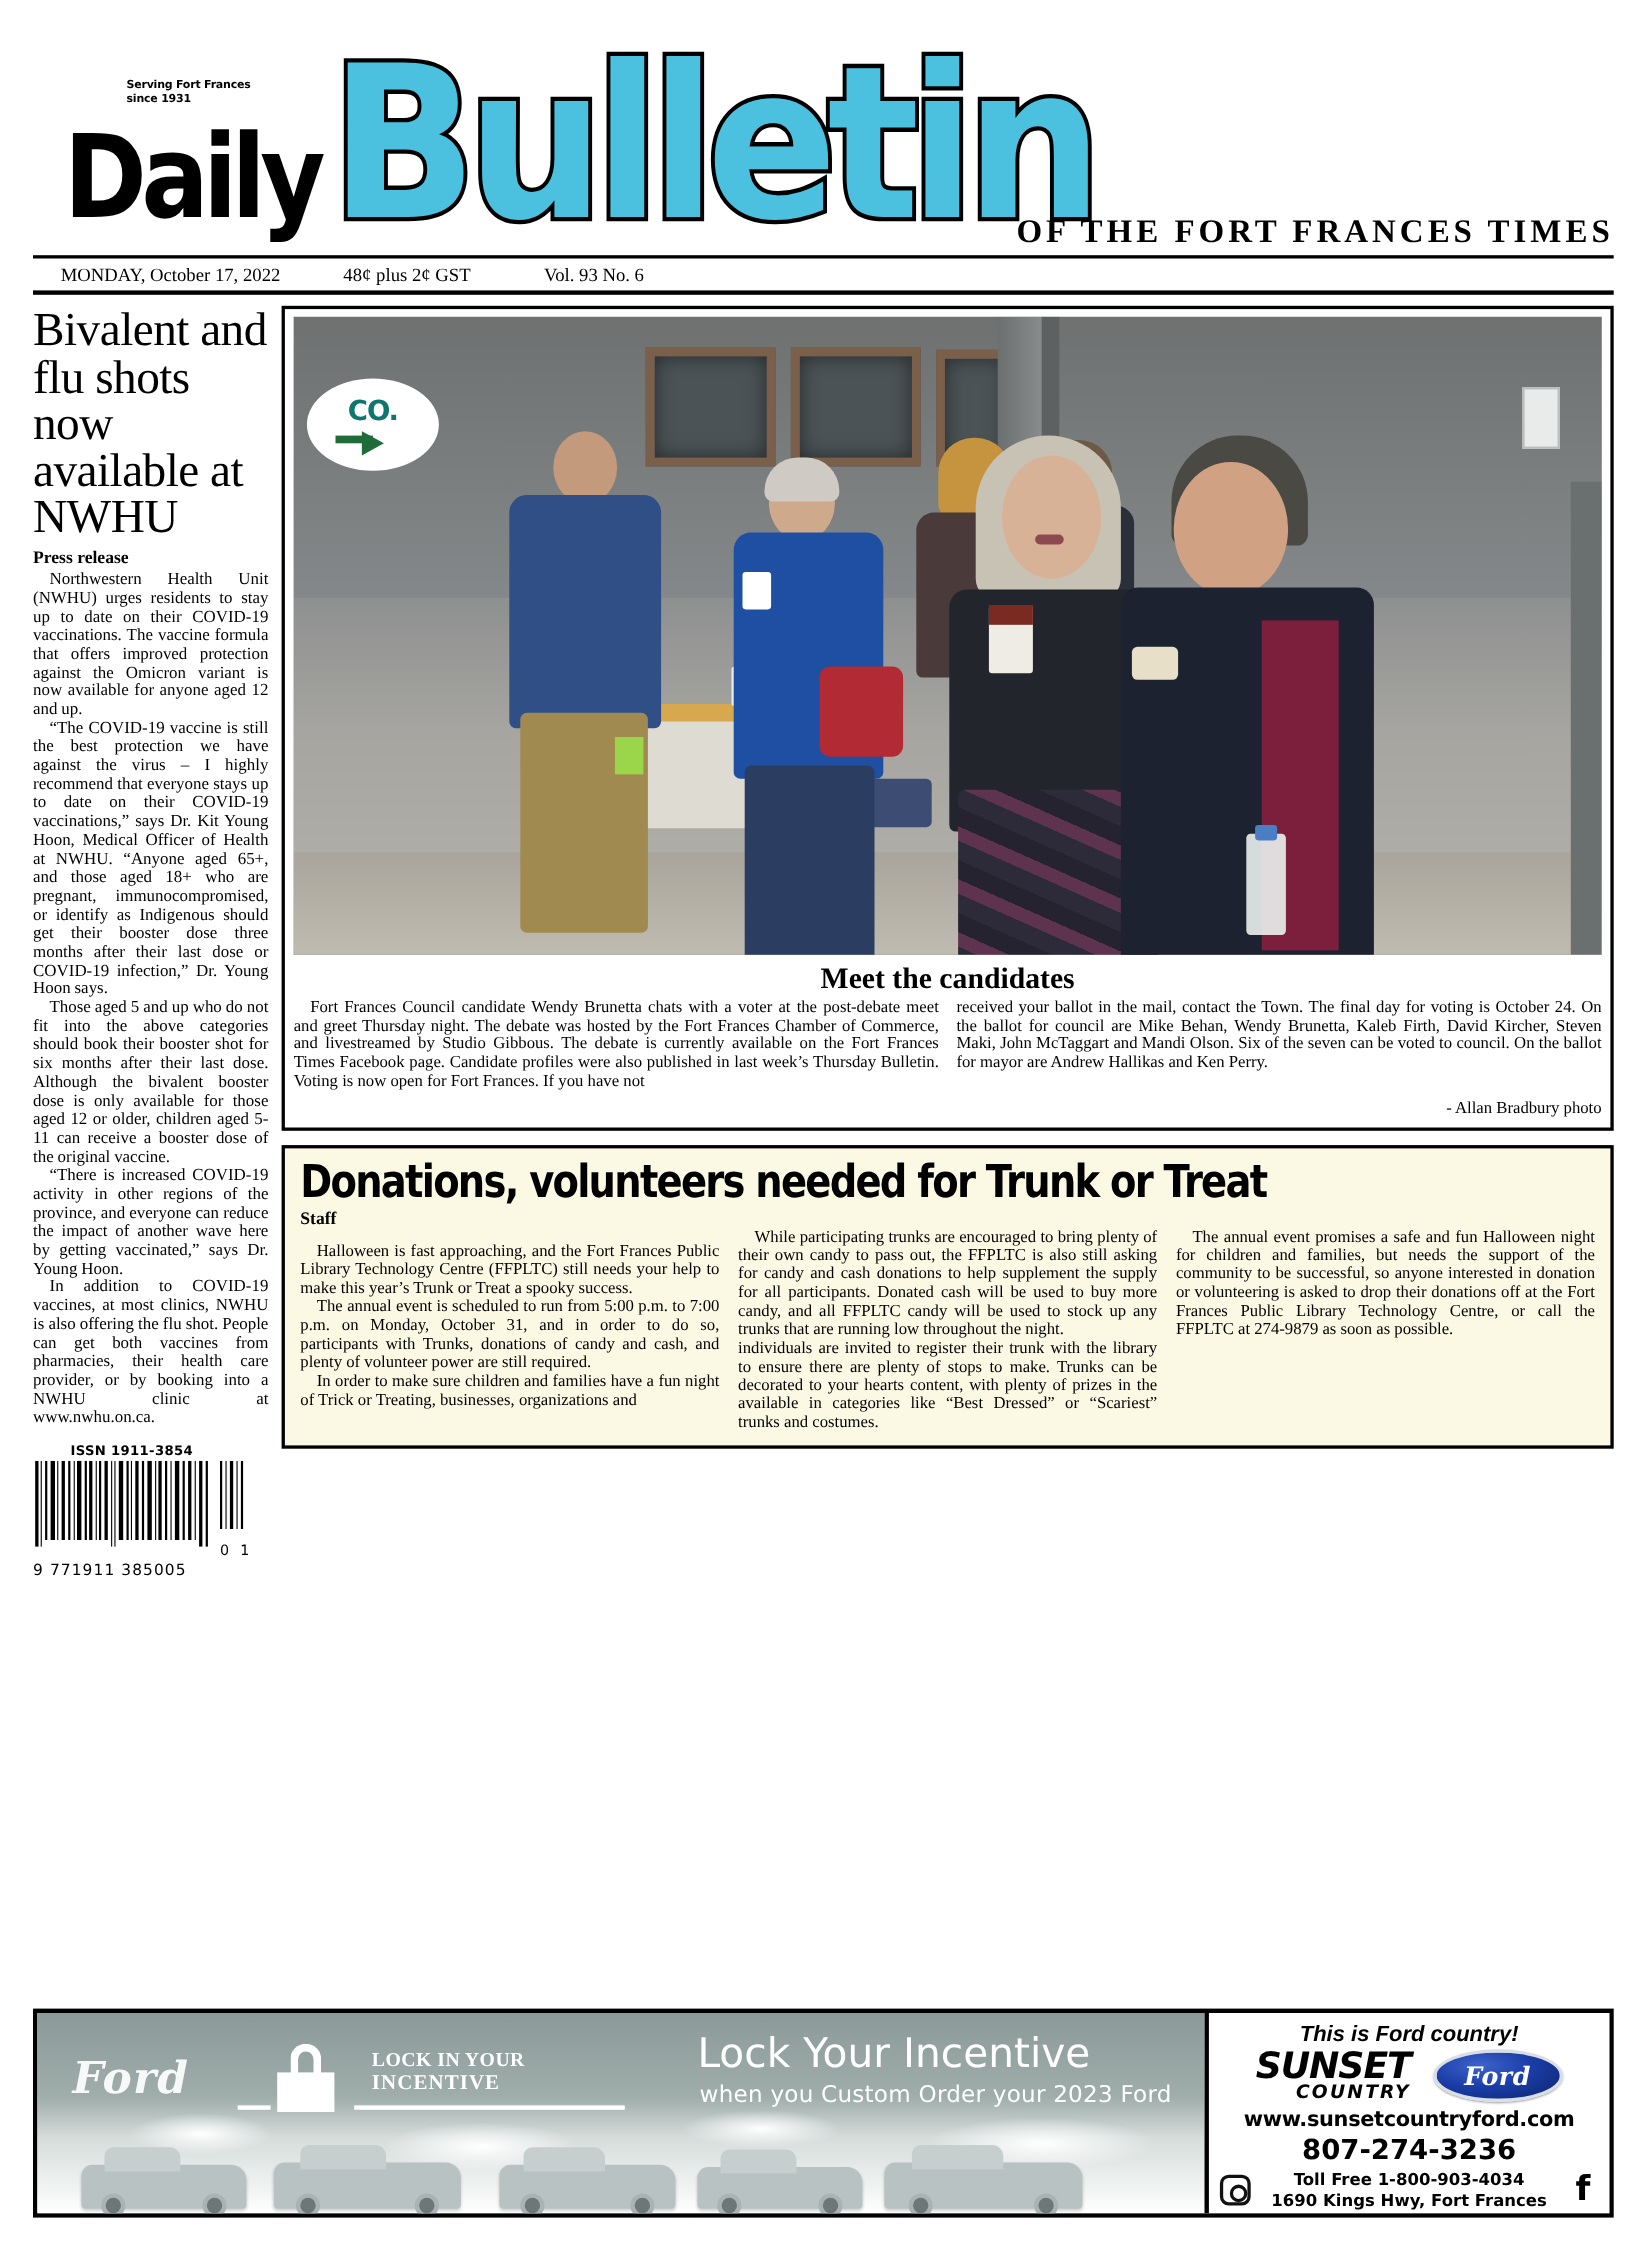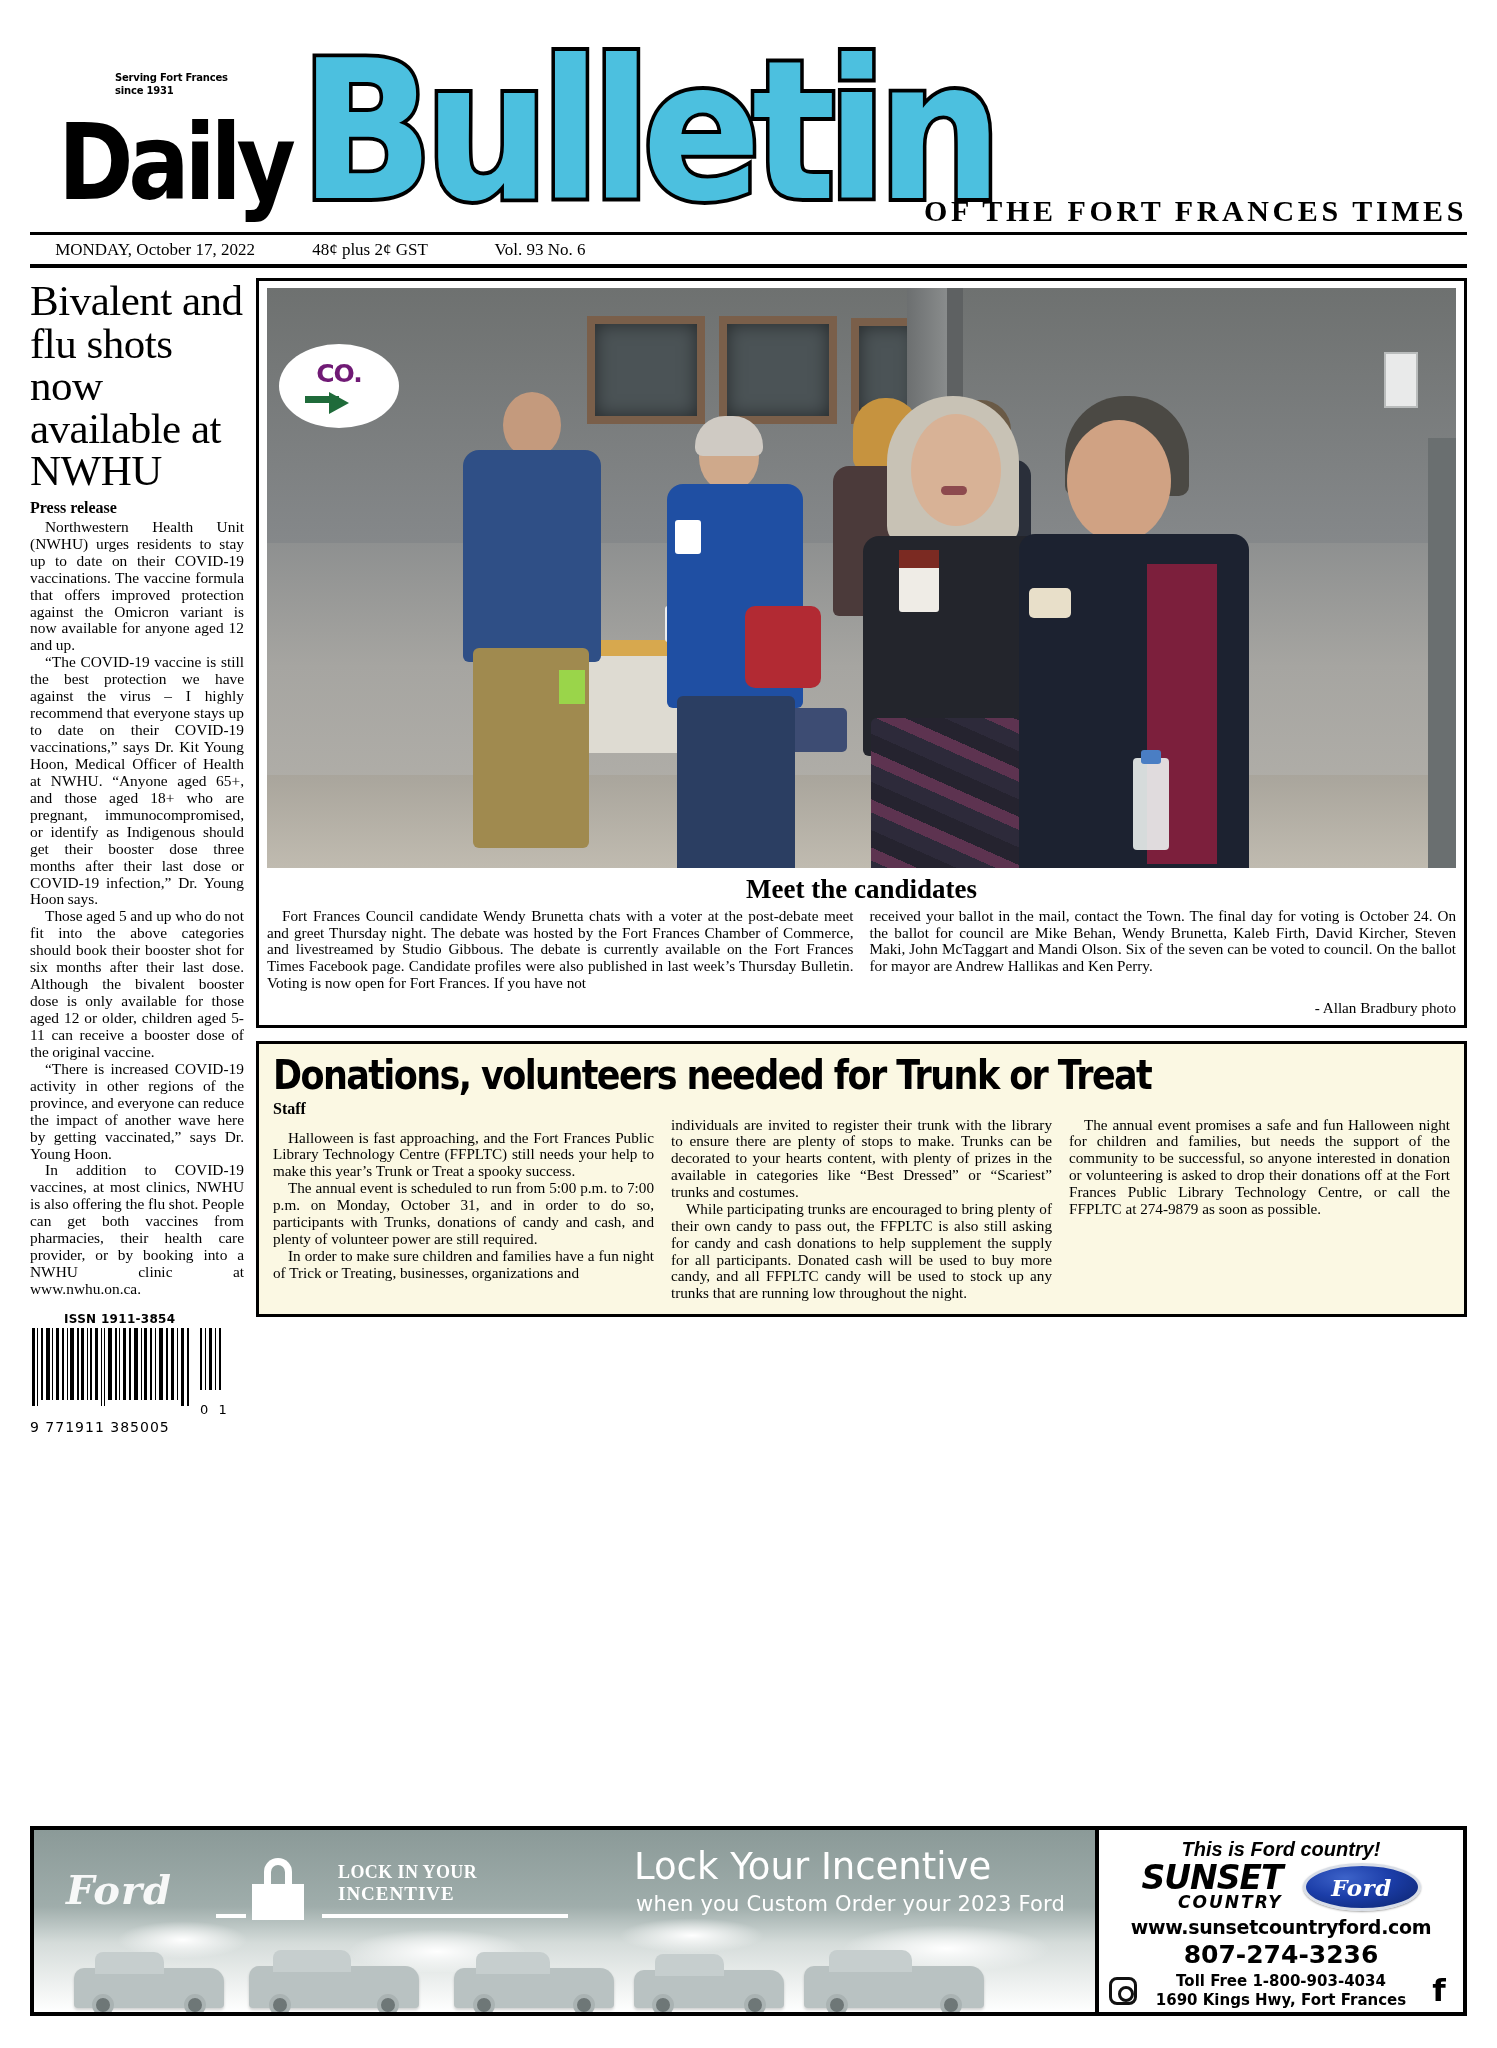--- a/index.html
+++ b/index.html
@@ -304,21 +304,21 @@
     position:absolute; background:#4b5356; border:8px solid #7a5f4a;
     box-shadow:inset 0 0 18px rgba(0,0,0,0.5);
   }
   .sign-oval {
     position:absolute; left:12px; top:56px; width:120px; height:84px;
     background:#fff; border-radius:50%;
     display:flex; align-items:center; justify-content:center; flex-direction:column;
   }
   .sign-oval .co {
     font-family:"DejaVu Sans", sans-serif; font-weight:900; font-size:25px;
-    color:#701a75; letter-spacing:-1px;
+    color:#0f766e; letter-spacing:-1px;
   }
   .sign-oval .arrow {
     width:0; height:0; border-top:11px solid transparent;
     border-bottom:11px solid transparent; border-left:20px solid #1f6b3a;
     margin-top:4px;
   }
   .sign-oval .bar {
     width:34px; height:7px; background:#1f6b3a; position:absolute;
     left:26px; top:52px;
   }
@@ -533,22 +533,22 @@
         <div class="trunk-head">Donations, volunteers needed for Trunk or Treat</div>
         <div class="trunk-cols">
           <div class="tcol">
             <div class="trunk-byline">Staff</div>
             <p>Halloween is fast approaching, and the Fort Frances Public Library Technology Centre (FFPLTC) still needs your help to make this year’s Trunk or Treat a spooky success.</p>
             <p>The annual event is scheduled to run from 5:00 p.m. to 7:00 p.m. on Monday, October 31, and in order to do so, participants with Trunks, donations of candy and cash, and plenty of volunteer power are still required.</p>
             <p>In order to make sure children and families have a fun night of Trick or Treating, businesses, organizations and</p>
           </div>
           <div class="tcol">
             <div class="spacer-line"></div>
+            <p>While participating trunks are encouraged to bring plenty of their own candy to pass out, the FFPLTC is also still asking for candy and cash donations to help supplement the supply for all participants. Donated cash will be used to buy more candy, and all FFPLTC candy will be used to stock up any trunks that are running low throughout the night.</p>
             <p style="text-indent:0">individuals are invited to register their trunk with the library to ensure there are plenty of stops to make. Trunks can be decorated to your hearts content, with plenty of prizes in the available in categories like “Best Dressed” or “Scariest” trunks and costumes.</p>
-            <p>While participating trunks are encouraged to bring plenty of their own candy to pass out, the FFPLTC is also still asking for candy and cash donations to help supplement the supply for all participants. Donated cash will be used to buy more candy, and all FFPLTC candy will be used to stock up any trunks that are running low throughout the night.</p>
           </div>
           <div class="tcol">
             <div class="spacer-line"></div>
             <p>The annual event promises a safe and fun Halloween night for children and families, but needs the support of the community to be successful, so anyone interested in donation or volunteering is asked to drop their donations off at the Fort Frances Public Library Technology Centre, or call the FFPLTC at 274-9879 as soon as possible.</p>
           </div>
         </div>
       </div>
 
     </div>
   </div>

